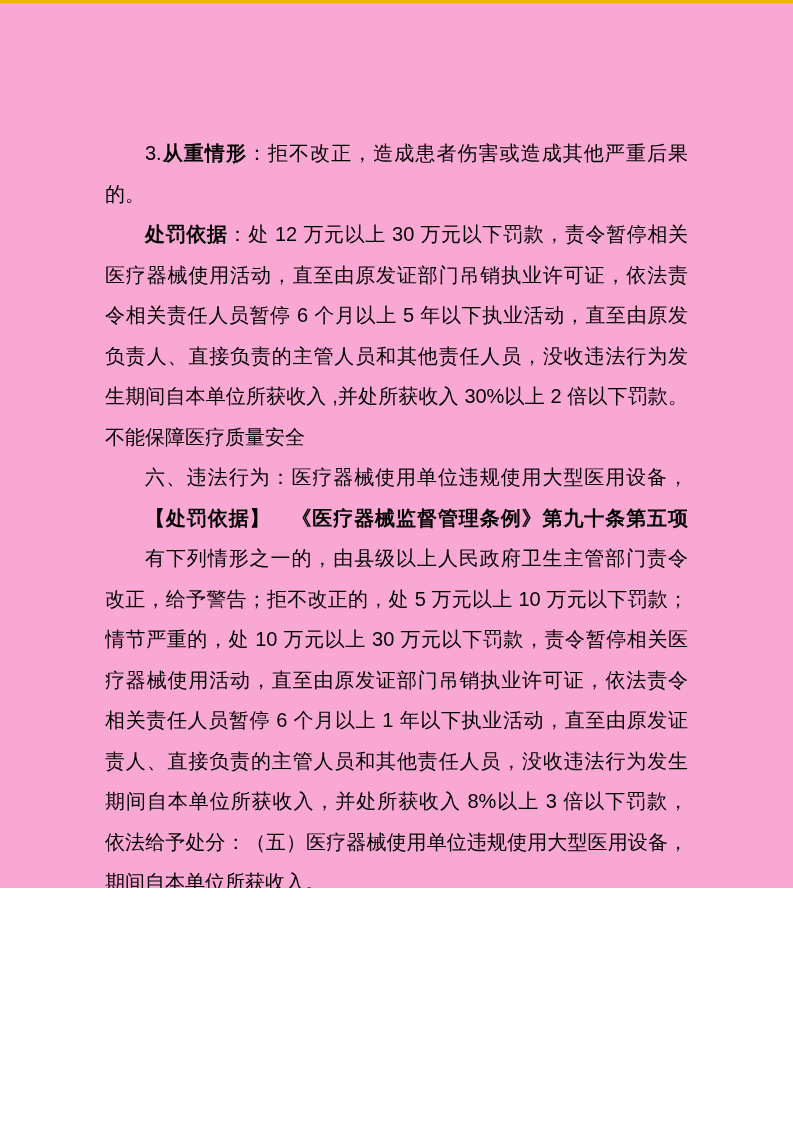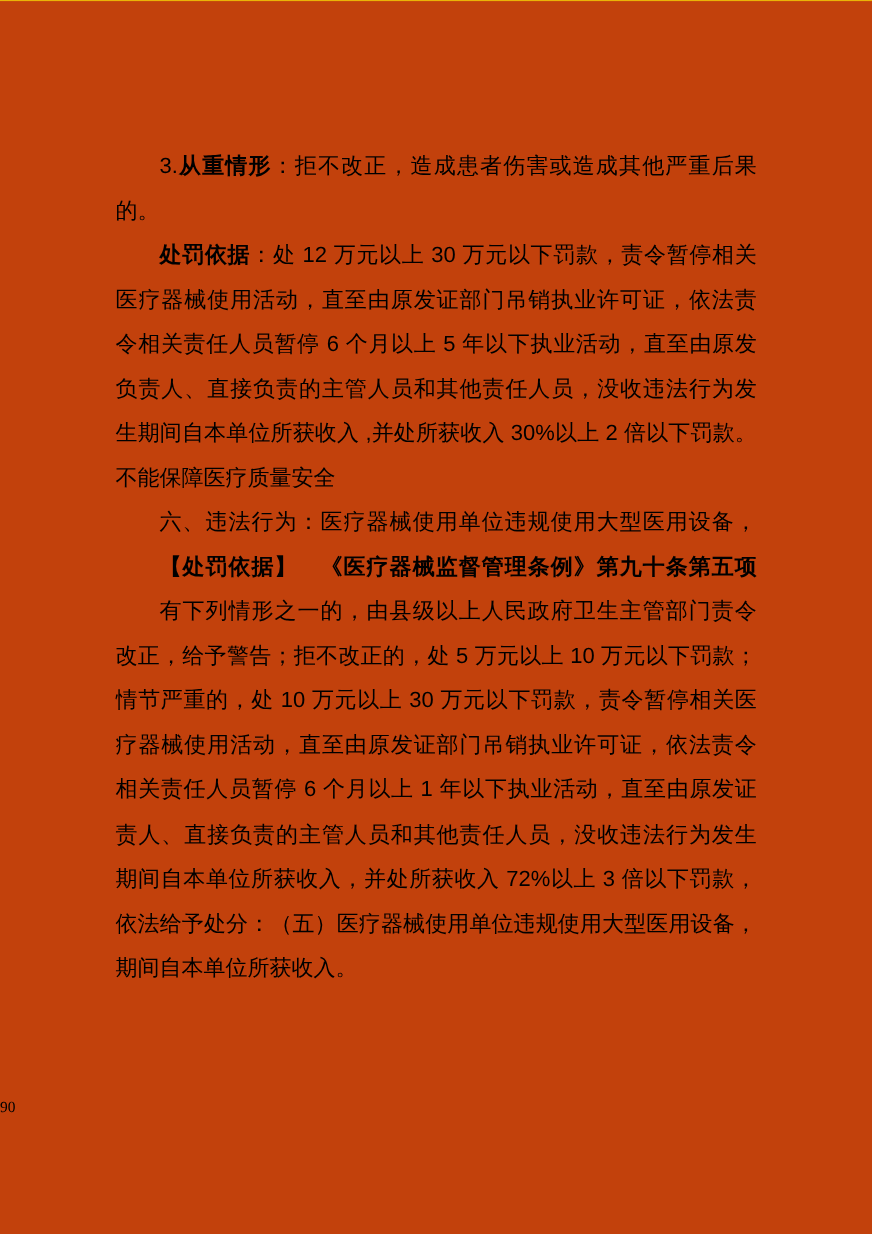--- a/index.html
+++ b/index.html
@@ -3,25 +3,25 @@
 <meta charset="utf-8">
 <style>
   html, body {
     margin: 0;
     padding: 0;
     background: #ffffff;
   }
   .page {
     position: relative;
     width: 793px;
-    height: 1122px;
-    background: #c2410c;
+    height: 888px;
+    background: #f9a8d4;
     color: #000000;
     font-family: "Liberation Sans", sans-serif;
-    border-top: 1px solid #eab308;
+    border-top: 3px solid #eab308;
     box-sizing: border-box;
     overflow: hidden;
   }
   .content {
     position: absolute;
     top: 130px;
     left: 105px;
     width: 583px;
   }
   .line {
@@ -79,21 +79,21 @@
       <div>
         <div class="line indent just"><span class="seg b">【处罚依据】　《医疗器械监督管理条例》第九十条第五项</span></div>
       </div>
       <div>
         <div class="line indent just"><span class="seg">有下列情形之一的，由县级以上人民政府卫生主管部门责令</span></div>
         <div class="line just"><span class="seg">改正，给予警告；拒不改正的，处 5 万元以上 10 万元以下罚款；</span></div>
         <div class="line just"><span class="seg">情节严重的，处 10 万元以上 30 万元以下罚款，责令暂停相关医</span></div>
         <div class="line just"><span class="seg">疗器械使用活动，直至由原发证部门吊销执业许可证，依法责令</span></div>
         <div class="line just"><span class="seg">相关责任人员暂停 6 个月以上 1 年以下执业活动，直至由原发证</span></div>
         <div class="line just"><span class="seg">责人、直接负责的主管人员和其他责任人员，没收违法行为发生</span></div>
-        <div class="line just"><span class="seg">期间自本单位所获收入，并处所获收入 72%以上 3 倍以下罚款，</span></div>
+        <div class="line just"><span class="seg">期间自本单位所获收入，并处所获收入 8%以上 3 倍以下罚款，</span></div>
         <div class="line just"><span class="seg">依法给予处分：（五）医疗器械使用单位违规使用大型医用设备，</span></div>
         <div class="line"><span class="seg">期间自本单位所获收入。</span></div>
       </div>
     </div>
   <div class="footer">
     <span>90</span>
   </div>
 </div>
 
 </body></html>

